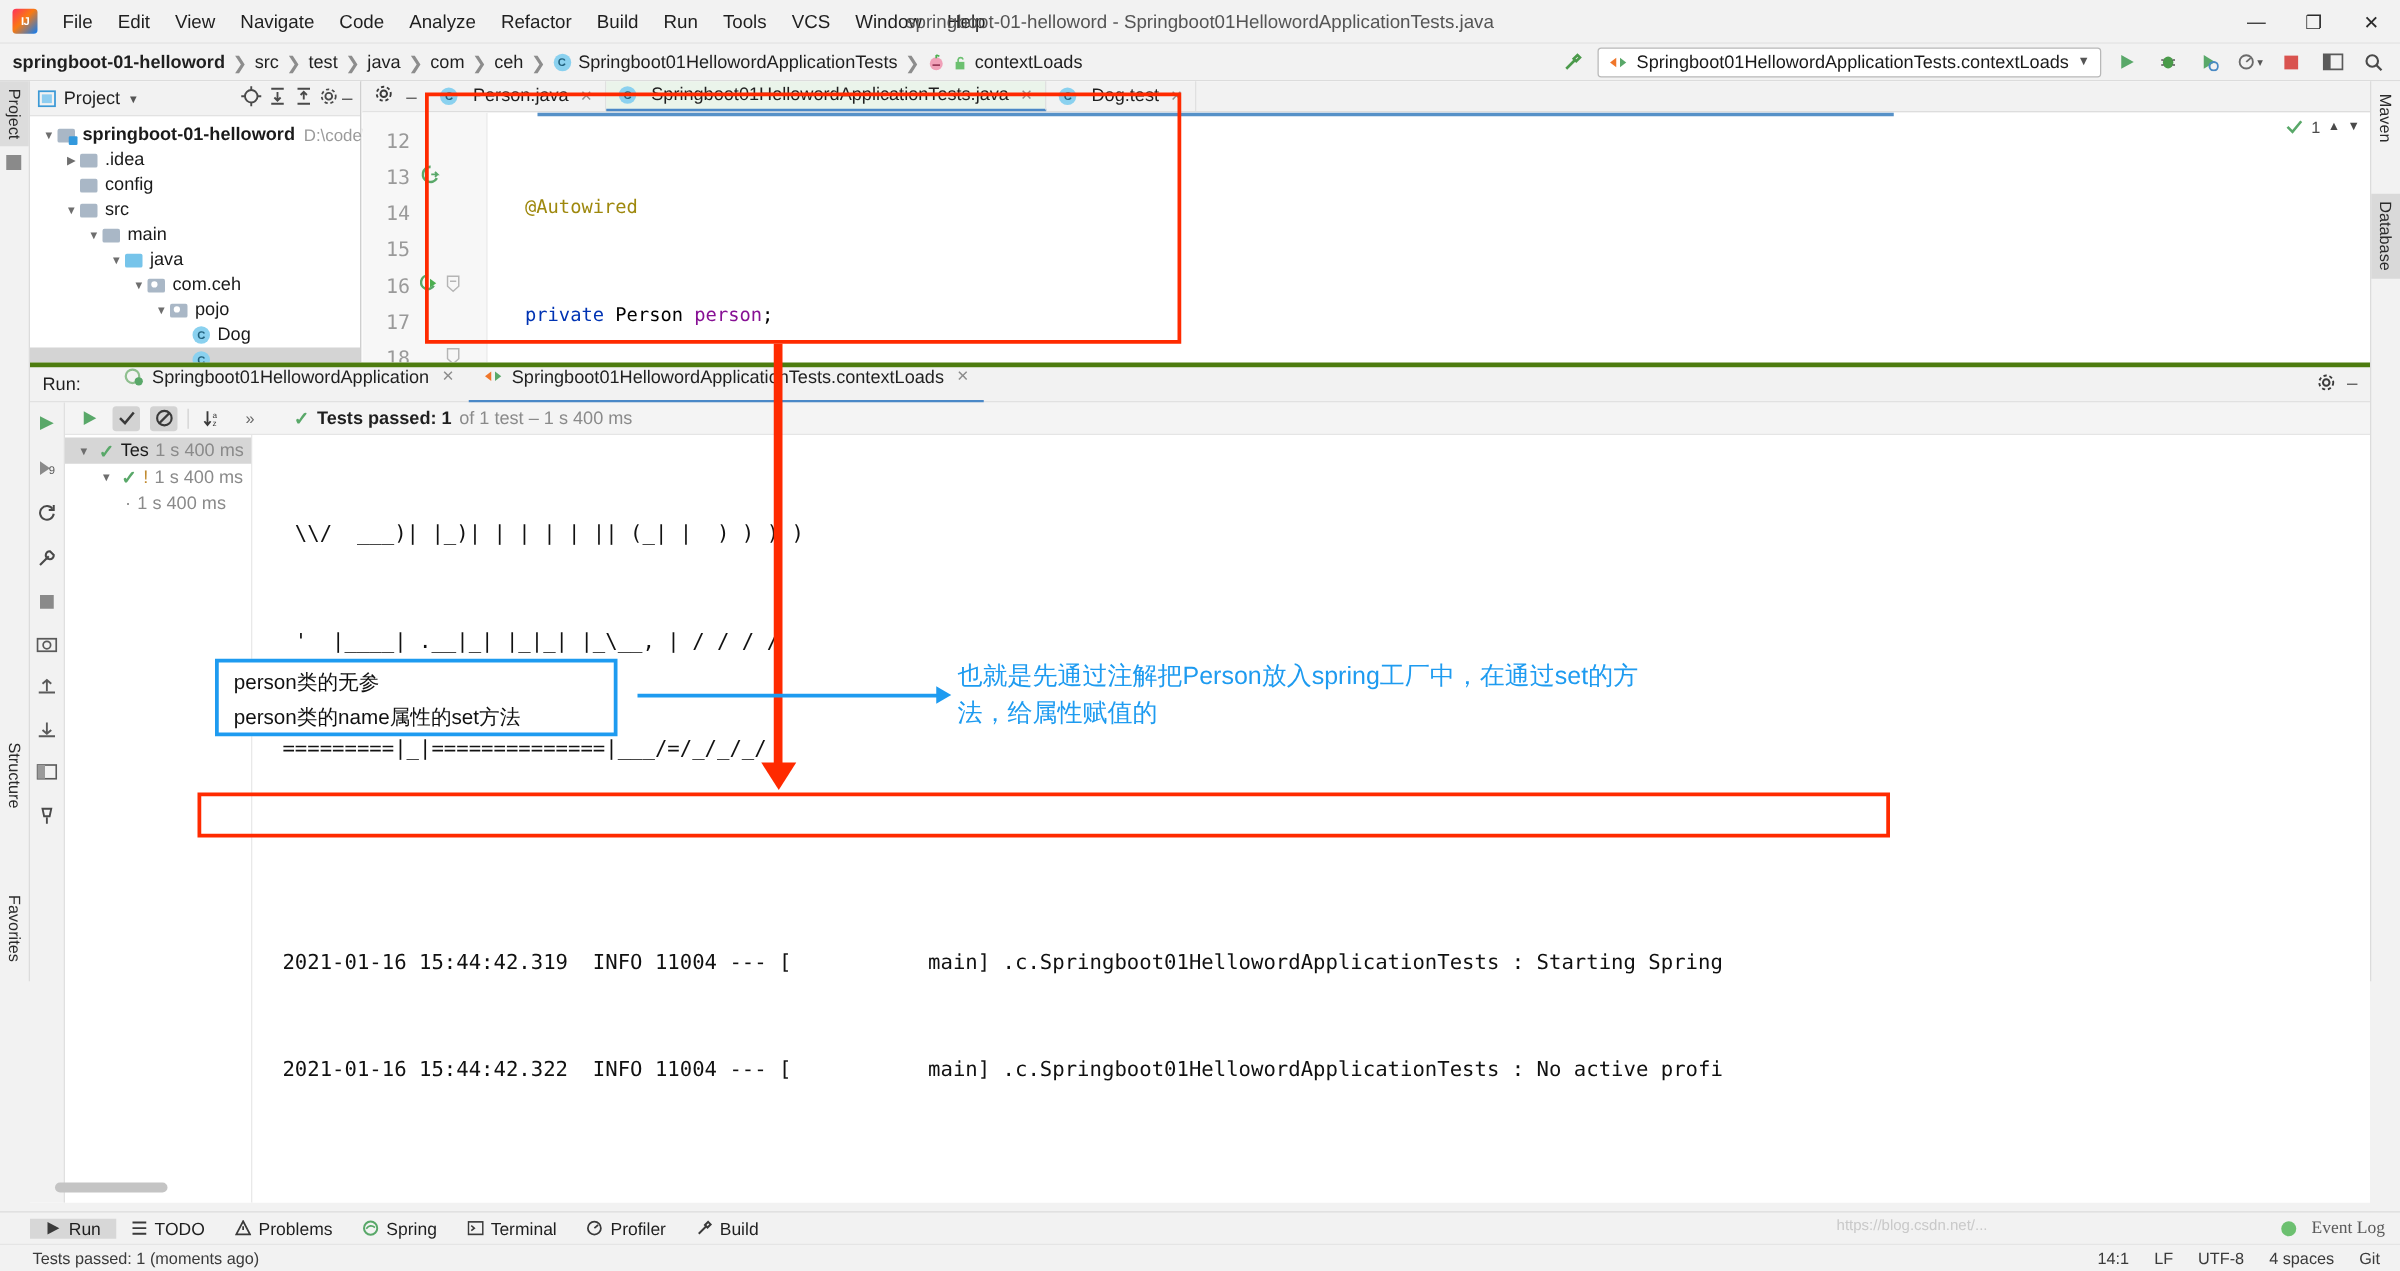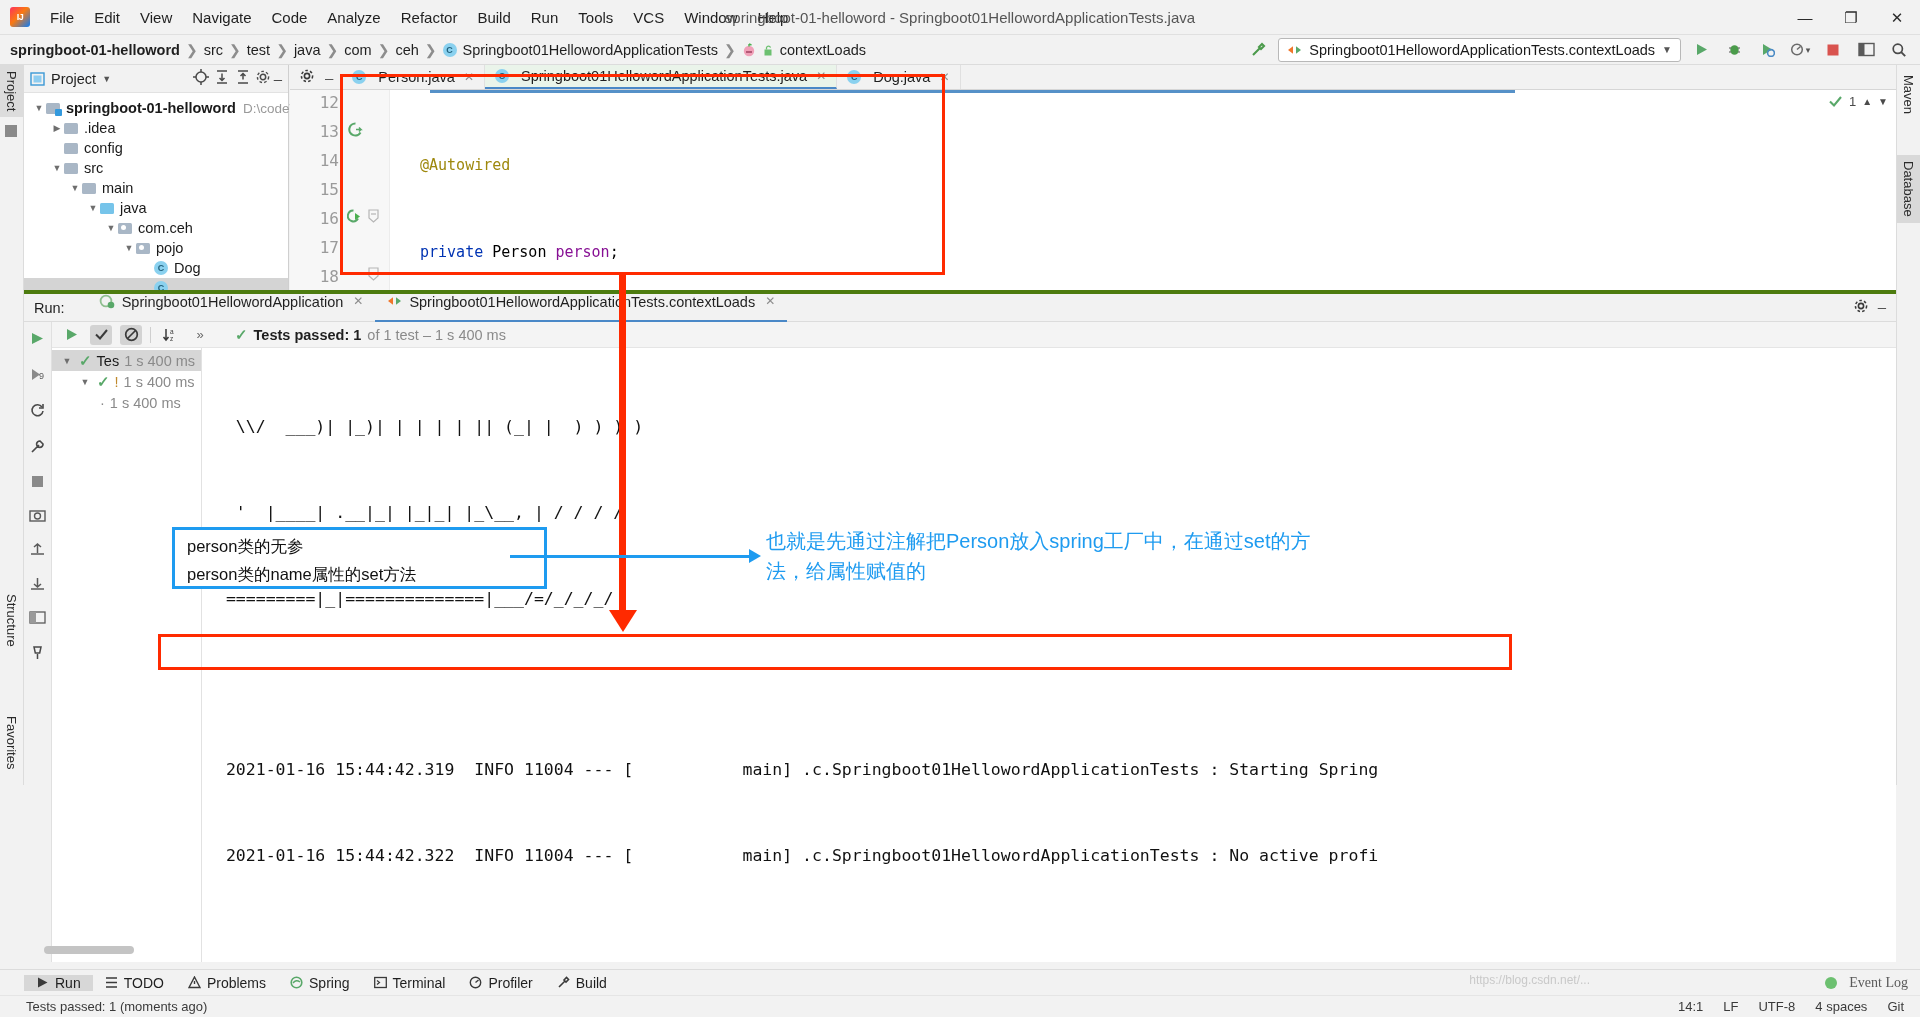--- a/index.html
+++ b/index.html
@@ -136,21 +136,21 @@
   .tab-x { color:#8c8c8c; font-size:12px; margin-left:3px; }
 
   .gear-min { display:flex; align-items:center; gap:10px; padding:0 9px; color:#555; background:#f2f2f2; }
 
   .code-wrap { position:relative; height:200px; background:#fff; overflow:hidden; display:flex; }
   .gutter {
     width:100px; background:#f7f7f7; border-right:1px solid #ececec;
     font-family:"DejaVu Sans Mono", monospace; font-size:16px; color:#9a9a9a;
     padding-top:3px; flex:none; position:relative;
   }
-  .gut-row { height:29px; display:flex; align-items:flex-start; justify-content:flex-start; position:relative;margin-left:11px; }
+  .gut-row { height:29px; display:flex; align-items:flex-end; justify-content:flex-start; position:relative; }
   .gut-num { width:44px; text-align:right; padding-right:6px; }
   .run-mark { width:20px; text-align:center; color:#59a869; font-size:13px; }
   .fold { width:16px; text-align:center; color:#b0b0b0; font-size:11px; }
 
   .code {
     flex:1; font-family:"DejaVu Sans Mono", monospace; font-size:15px;
     padding-top:3px; position:relative; line-height:29px; white-space:pre;
   }
   .code-line { height:29px; padding-left:30px; }
   .k-ann { color:#9e880d; }
@@ -500,21 +500,21 @@
         <span>Person.java</span>
         <span class="tab-x">✕</span>
       </div>
       <div class="tab active">
         <span class="cls-ico" style="background:#8ad1ef">C</span>
         <span>Springboot01HellowordApplicationTests.java</span>
         <span class="tab-x">✕</span>
       </div>
       <div class="tab">
         <span class="cls-ico">C</span>
-        <span>Dog.java</span>
+        <span>Dog.test</span>
         <span class="tab-x">✕</span>
       </div>
     </div>
 
     <div class="code-wrap">
       <div class="blue-underline"></div>
 
       <div class="gutter">
         <div class="gut-row">
             <span class="gut-num">12</span>
@@ -748,21 +748,21 @@
         </div>
       </div>
     </div>
   </div>
 
   <div class="red-rect" style="left:340px; top:74px; width:605px; height:201px;"></div>
 
   <div class="red-arrow-line" style="left:619px; top:275px; width:7px; height:340px;"></div>
   <div class="red-arrowhead" style="left:609px; top:610px;"></div>
 
-  <div class="anno-box" style="left:172px; top:527px; width:375px; height:62px; padding:2px 12px;">
+  <div class="anno-box" style="left:172px; top:527px; width:322px; height:62px; padding:2px 12px;">
     <div>person类的无参</div>
     <div>person类的name属性的set方法</div>
   </div>
 
   <div class="blue-arrow" style="left:510px; top:555px; width:240px;"></div>
 
   <div class="anno-text" style="left:766px; top:526px; width:760px;">
     <div>也就是先通过注解把Person放入spring工厂中，在通过set的方</div>
     <div>法，给属性赋值的</div>
   </div>

